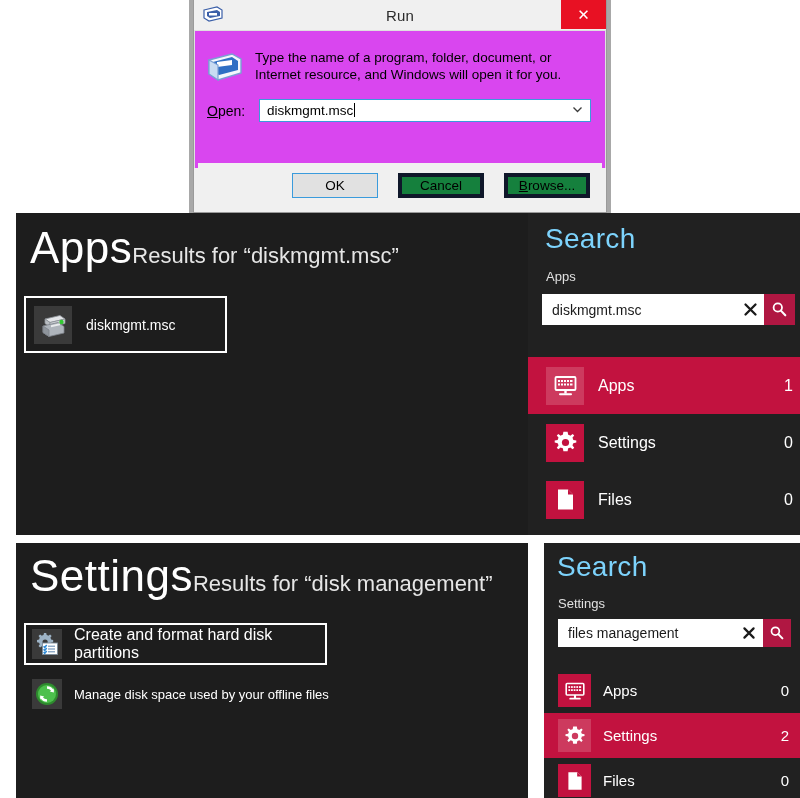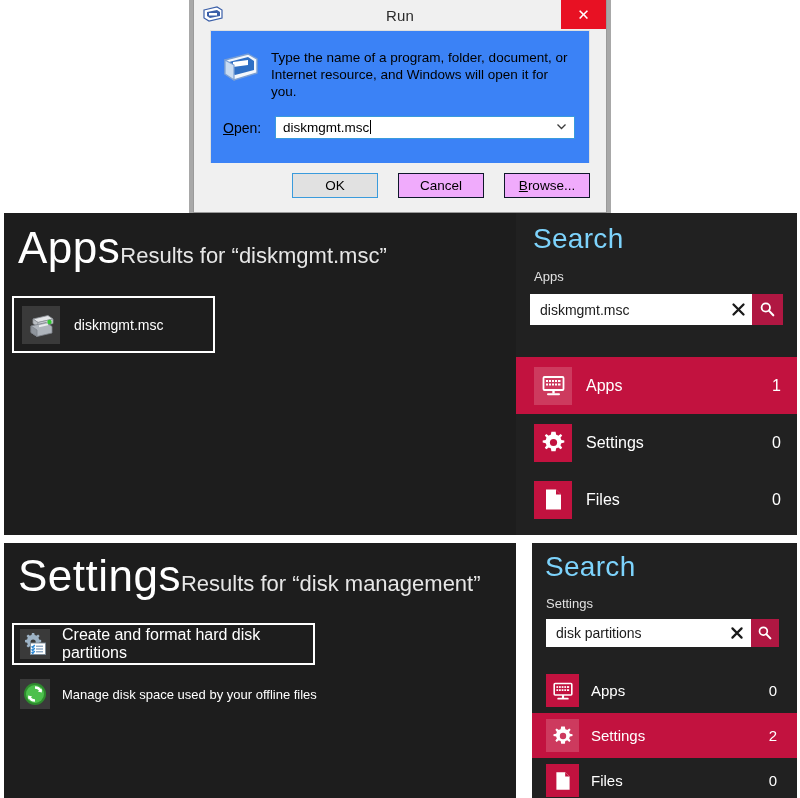--- a/index.html
+++ b/index.html
@@ -29,21 +29,21 @@
     font-size: 15px; color: #2b2b2b; letter-spacing: .2px;
     font-family: "Liberation Sans", sans-serif;
   }
   .run-close {
     position: absolute; right: 0; top: 0; width: 45px; height: 29px;
     background: #e81123; color: #ffffff;
     display: flex; align-items: center; justify-content: center;
     font-size: 15px; font-weight: 400; cursor: pointer;
   }
   .run-body {
-    margin: 0 16px; background: #3b82f6; height: 138px;
+    margin: 0 0; background: #d946ef; height: 138px;
     border: 1px solid #dfdfdf; border-bottom: none;
     position: relative;
   }
   .run-desc-row { display: flex; padding: 18px 16px 0 12px; }
   .run-desc-icon { width: 36px; height: 32px; flex: 0 0 36px; margin-right: 12px; margin-top: 2px; }
   .run-desc-text {
     font-size: 13.5px; color: #000000; line-height: 17px;
     max-width: 330px;
   }
   .run-open-row {
@@ -69,31 +69,31 @@
     position: absolute; right: 7px; top: 4px;
     width: 11px; height: 11px;
   }
   .run-footer {
     position: absolute; left: 4px; right: 4px; bottom: 4px; height: 45px;
     background: #f0f0f0;
     display: flex; align-items: center; justify-content: flex-end;
     gap: 20px; padding-right: 12px;
   }
   .run-btn {
-    width: 86px; height: 25px; background: #f0abfc;
-    border: 1px solid #0f172a;
+    width: 86px; height: 25px; background: #15803d;
+    border: 4px solid #0f172a;
     font-size: 13.5px; color: #000;
     display: flex; align-items: center; justify-content: center;
     cursor: pointer; font-family: "Liberation Sans", sans-serif;
   }
   .run-btn.primary { border: 1px solid #3a9bdc; background: #e1e1e1; }
   .run-btn u { text-decoration: underline; }
 
   
-  .metro-section { position: absolute; left: 4px; width: 780px; }
+  .metro-section { position: absolute; left: 16px; width: 780px; }
   .metro-results {
     position: absolute; left: 0; top: 0; bottom: 0;
     background: #1d1d1d;
   }
   .metro-search {
     position: absolute; top: 0; bottom: 0;
     background: #212121;
   }
   .metro-head { display: flex; align-items: baseline; }
   .metro-head-title {
@@ -356,21 +356,21 @@
         </div>
         <div class="result-label" style="font-size:13px; margin-left:12px;">Manage disk space used by your offline files</div>
       </div>
     </div>
 
     <div class="metro-search" style="left:528px; width:265px;">
       <div class="search-title" style="padding:8px 0 0 13px;">Search</div>
       <div class="search-scope" style="padding:13px 0 0 14px;">Settings</div>
 
       <div class="search-box" style="margin:8px 18px 0 14px; height:28px;">
-        <div class="search-value">disk partitions</div>
+        <div class="search-value">files management</div>
         <div class="search-clear" style="height:28px;">
           <svg width="14" height="14" viewBox="0 0 14 14">
             <path d="M2.4 2.4 L11.6 11.6 M11.6 2.4 L2.4 11.6" stroke="#1a1a1a" stroke-width="2.2" stroke-linecap="round"></path>
           </svg>
         </div>
         <div class="search-go" style="width:28px; height:28px;">
           <svg width="16" height="16" viewBox="0 0 16 16">
             <circle cx="6.4" cy="6.2" r="3.9" fill="none" stroke="#ffffff" stroke-width="1.7"></circle>
             <path d="M9.3 9.1 L13.4 13.4" stroke="#ffffff" stroke-width="2" stroke-linecap="round"></path>
           </svg>

